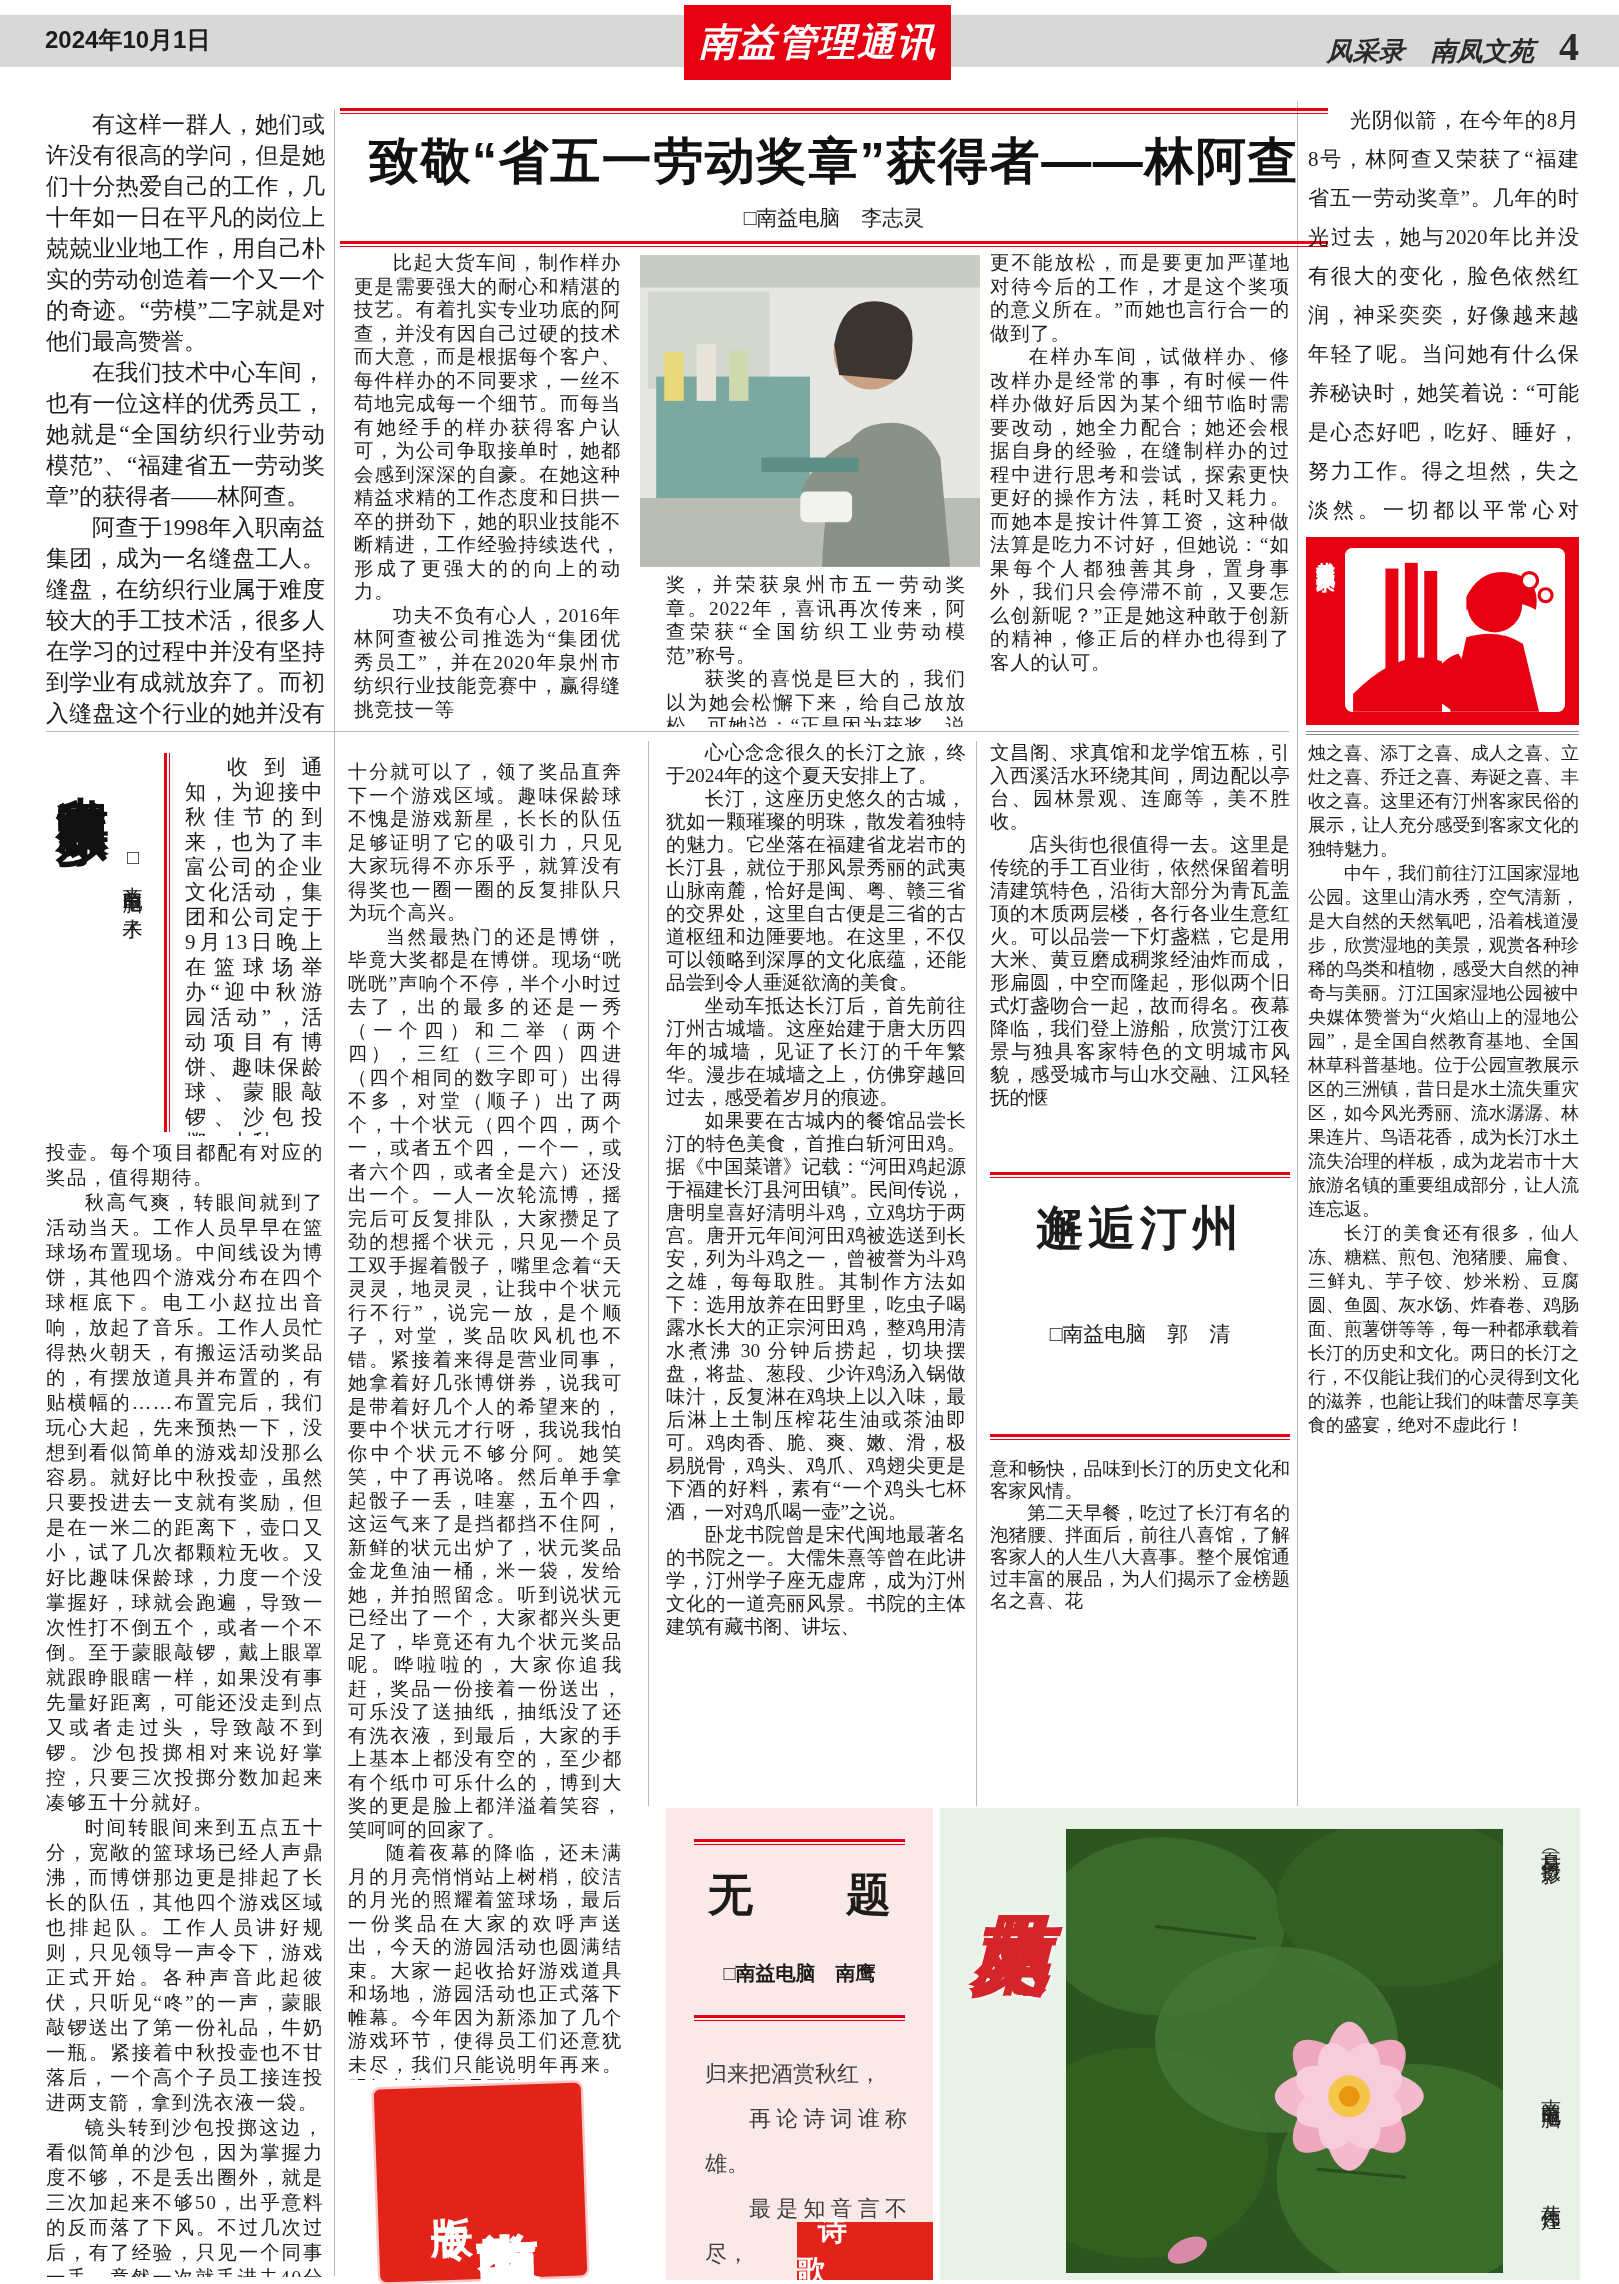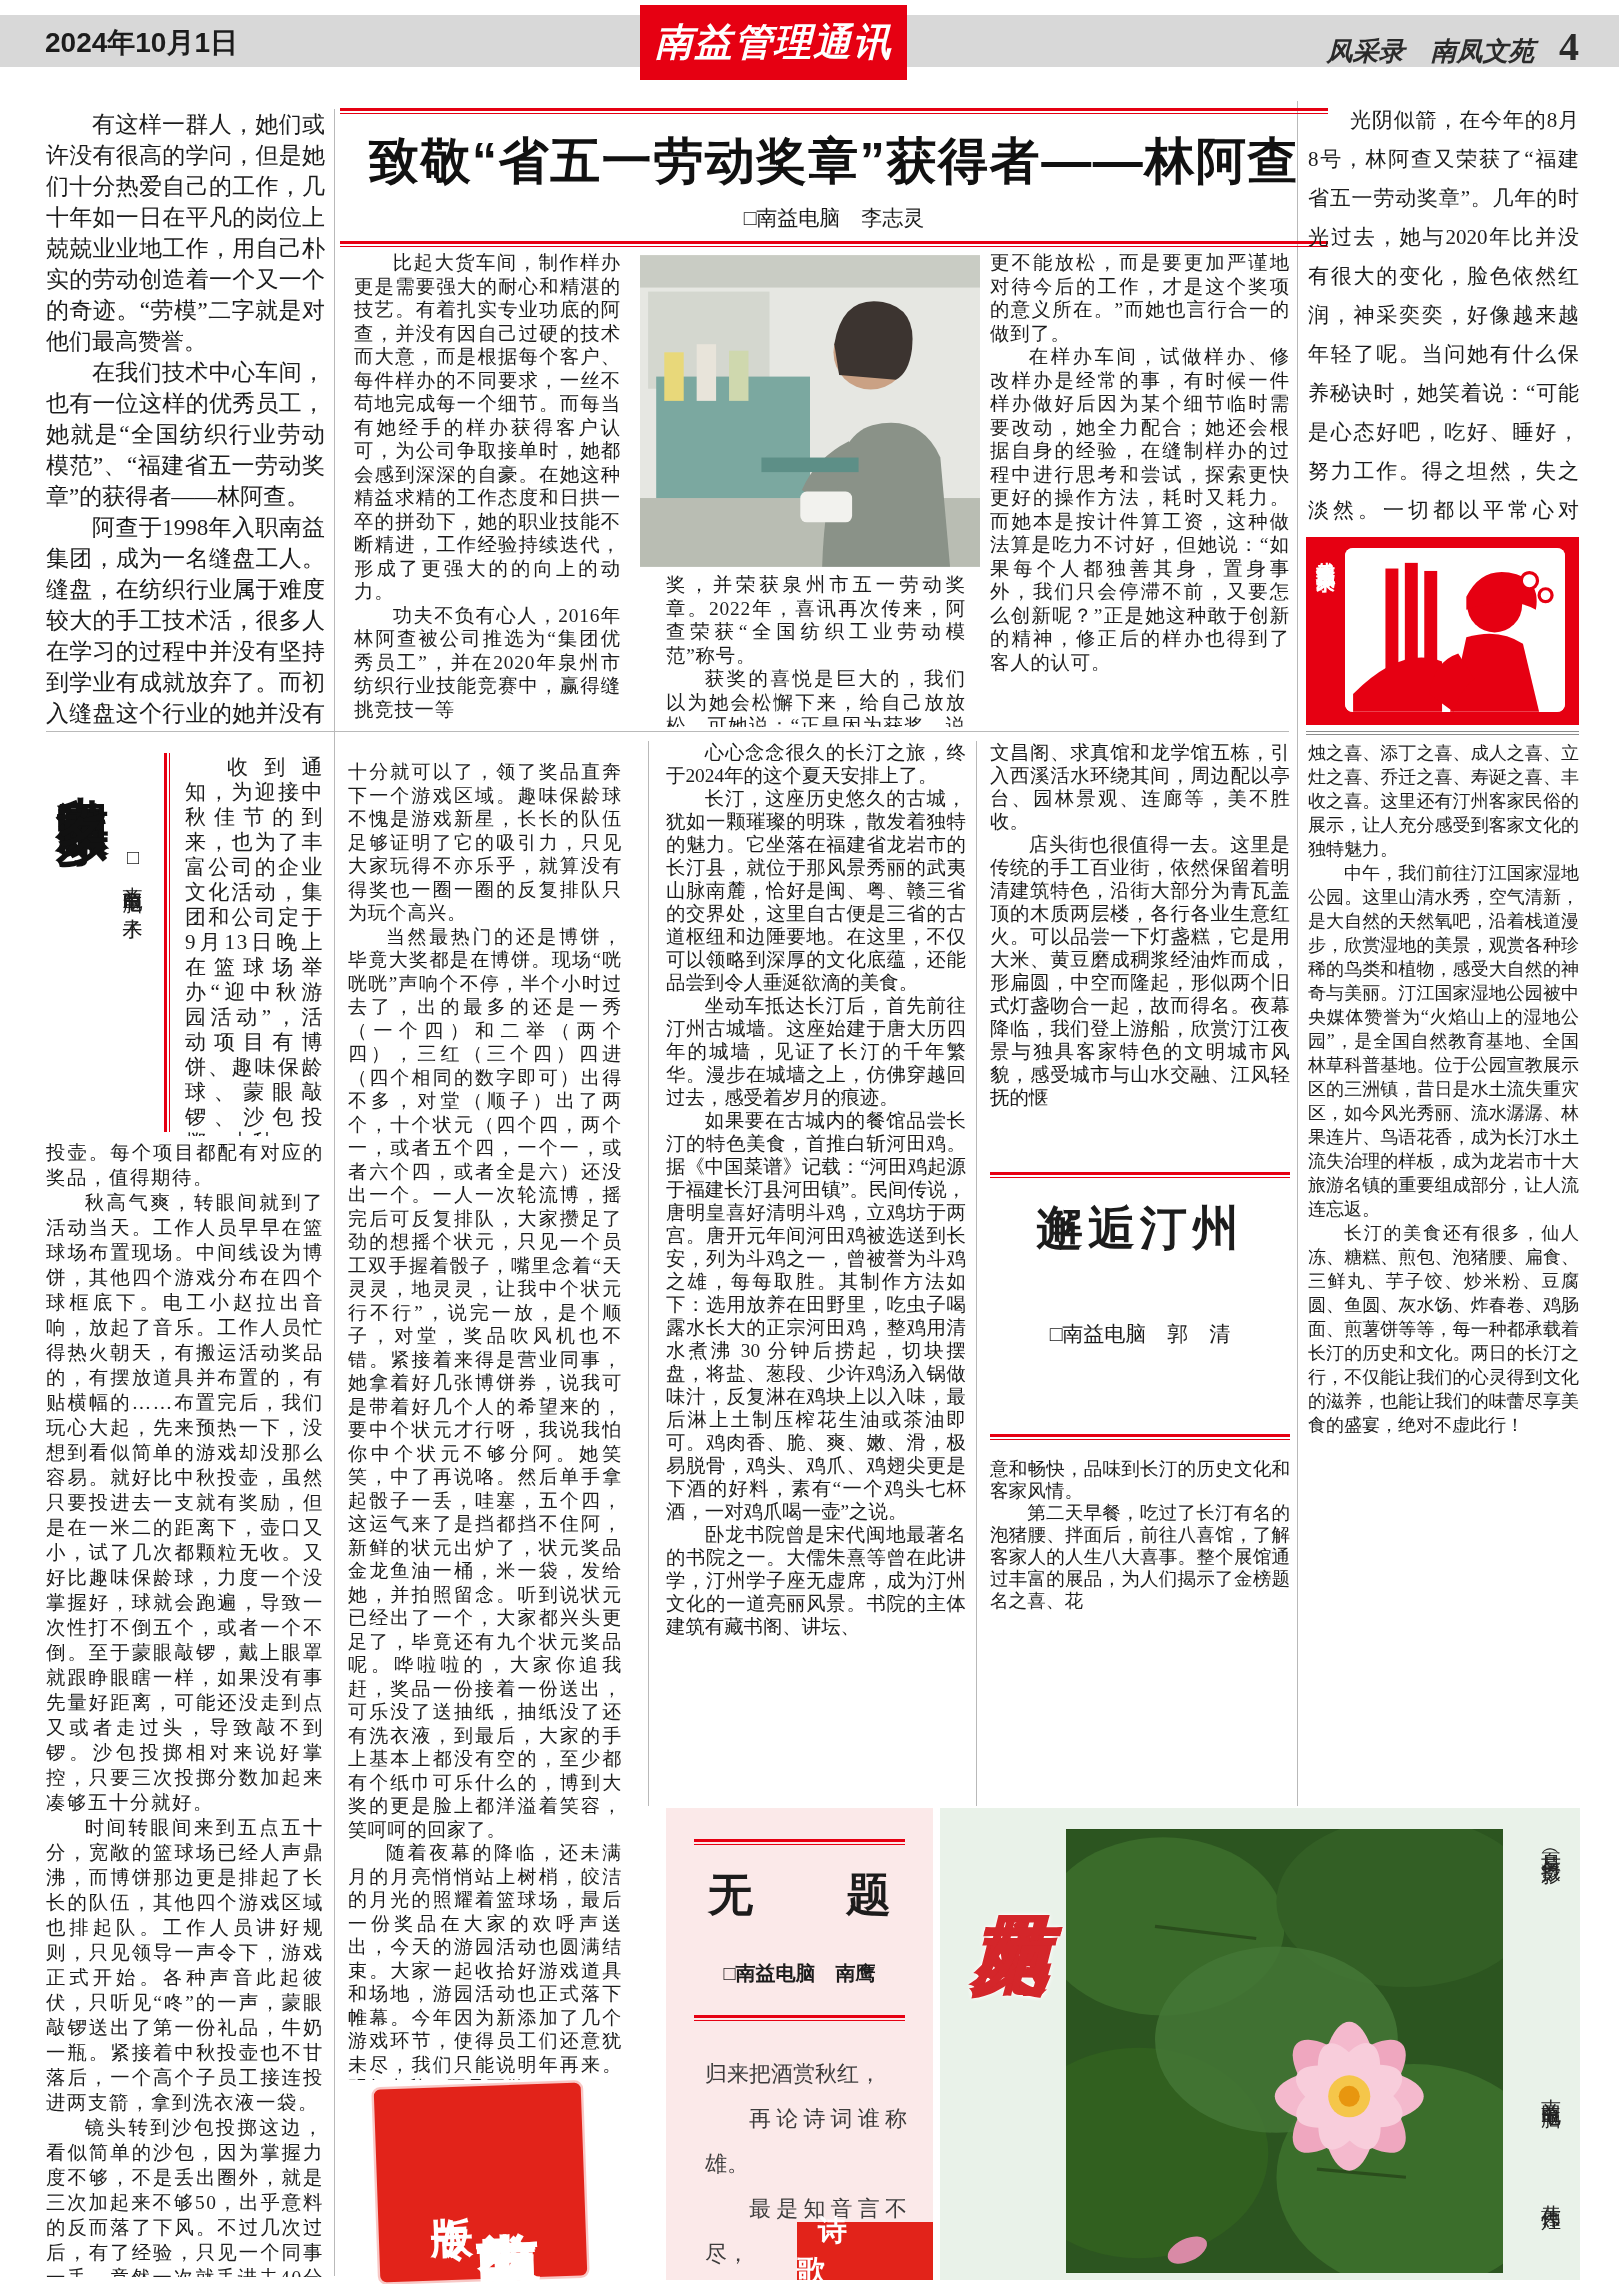--- a/index.html
+++ b/index.html
@@ -9,22 +9,22 @@
   .vtext{writing-mode:vertical-rl;text-orientation:upright;}
   .jt{text-align:justify;text-justify:inter-ideograph;overflow:hidden;}
   .jt p{margin:0;text-indent:2em;}
   .cont p:first-child{text-indent:0;}
   .rule2h{height:2.4px;border-top:3.2px solid #e60012;border-bottom:1.6px solid #e60012;}
   .rule2v{width:2.4px;border-left:3.2px solid #e60012;border-right:1.6px solid #e60012;}
   .gline{background:#b9b9b9;}
   .sans{font-family:"Liberation Sans", sans-serif;}
   
   #hband{left:0;top:14.6px;width:1620px;height:52px;background:#d8d8d8;}
-  #hdate{left:45px;top:24px;font-size:28px;font-weight:bold;}
-  #masthead{left:640px;top:4.9px;width:267px;height:75px;background:#e60012;color:#fff;
+  #hdate{left:45px;top:24px;font-size:24px;font-weight:bold;}
+  #masthead{left:684px;top:4.9px;width:267px;height:75px;background:#e60012;color:#fff;
             display:flex;align-items:center;justify-content:center;font-size:38px;font-weight:bold;
             font-style:italic;letter-spacing:1.6px;}
   #hright{left:1239px;top:23px;width:340px;font-size:26px;font-weight:bold;color:#2a2a2a;
           font-style:italic;text-align:right;}
   #hright .pg{font-size:40px;font-style:normal;margin-left:18px;}
   
   #mt-rule-top{left:340px;top:108px;width:988px;}
   #mt-rule-bot{left:340px;top:241px;width:988px;}
   #main-title{left:340px;top:128px;width:988px;text-align:center;font-size:50px;font-weight:bold;
               letter-spacing:1.6px;color:#111;}

